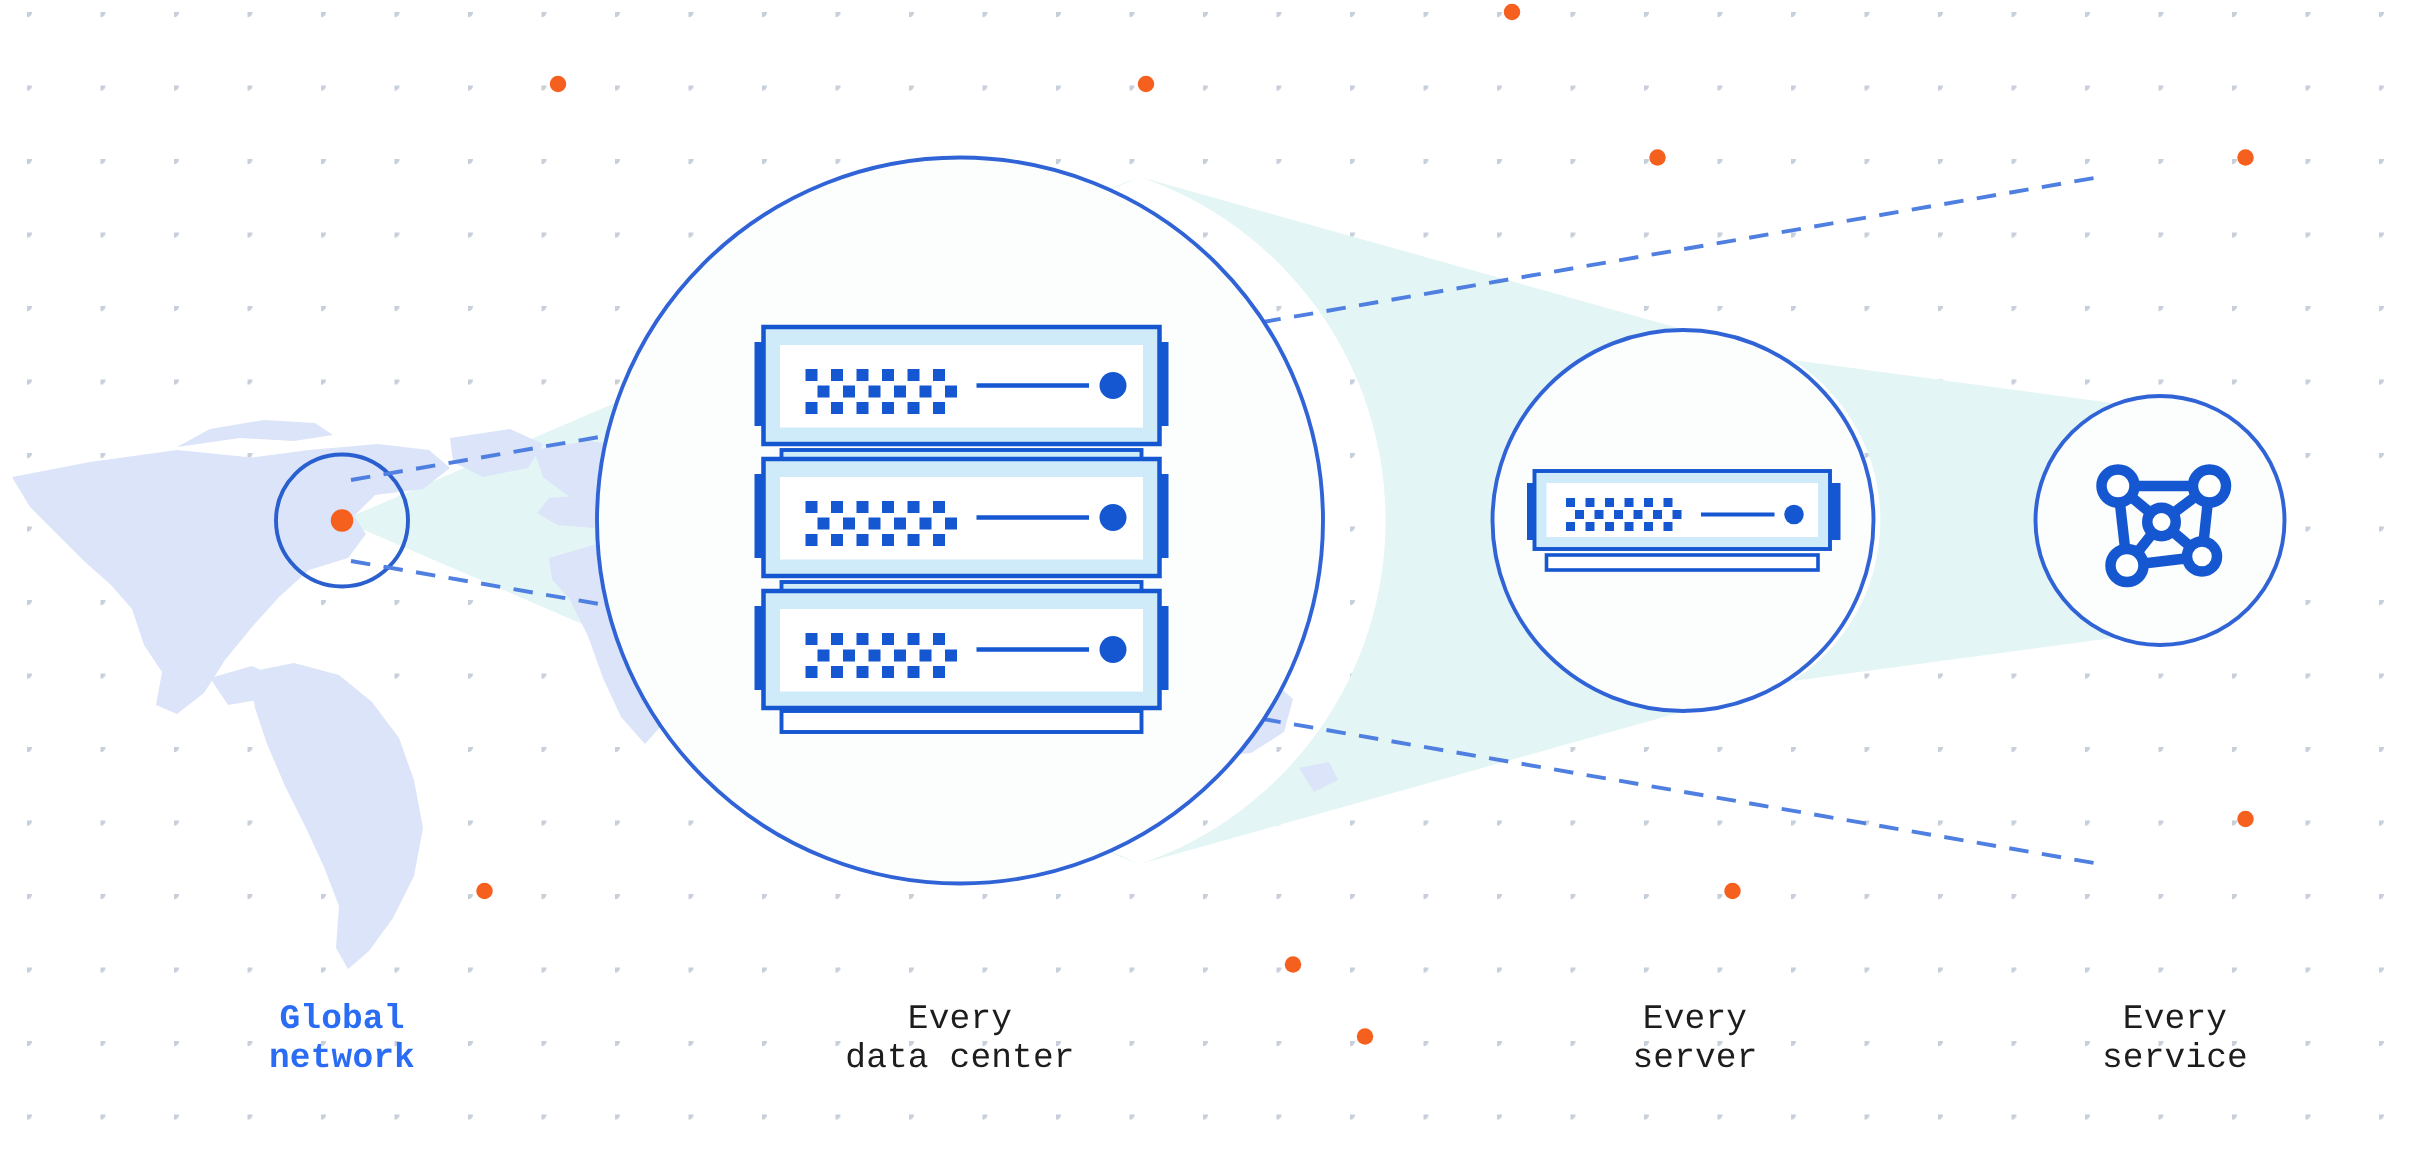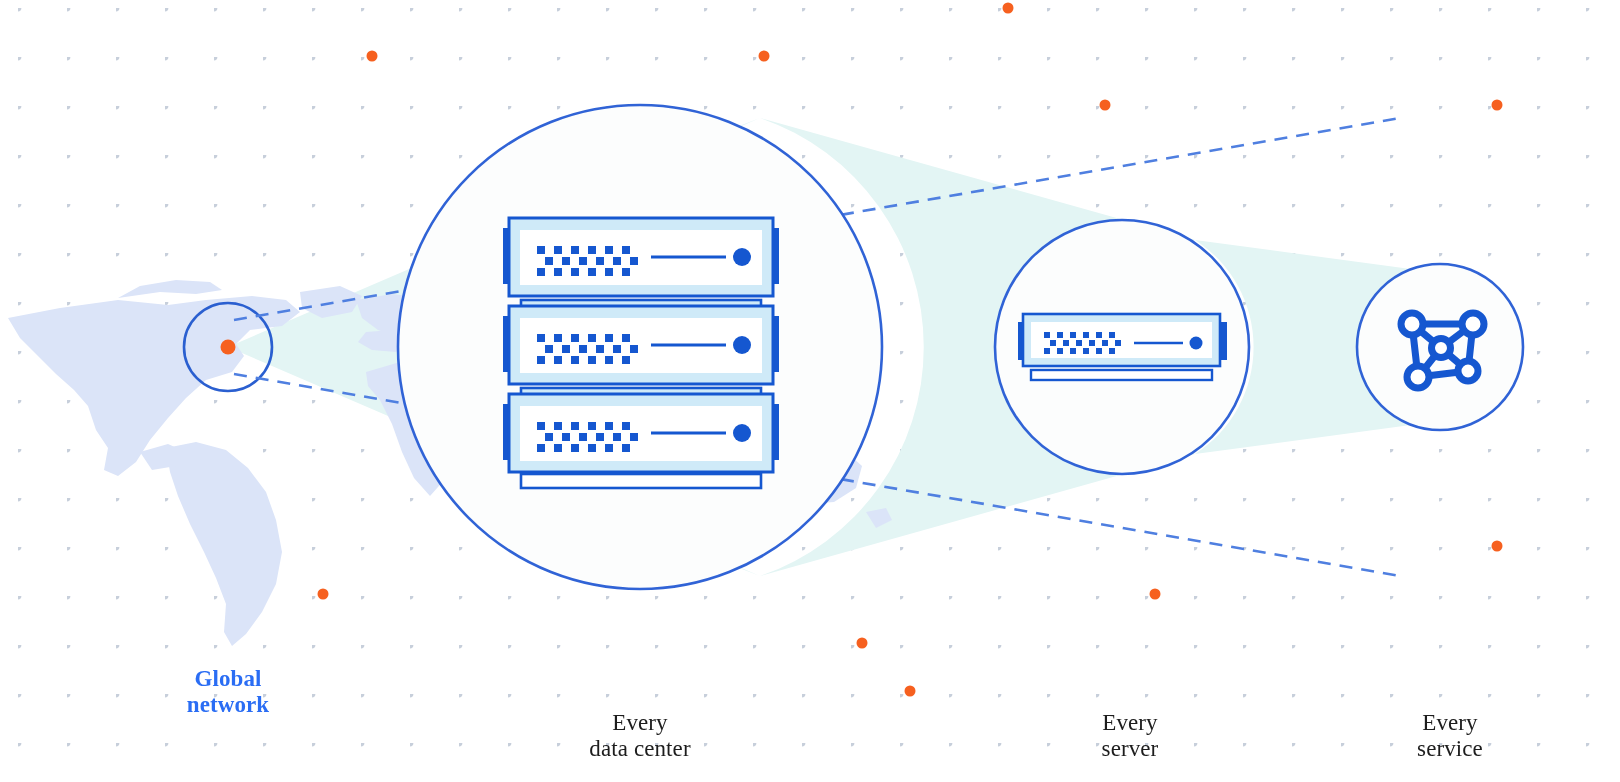--- a/index.html
+++ b/index.html
@@ -24,23 +24,23 @@
     display:block;
   }
   .label{
     position:absolute;
     text-align:center;
     font-size:23px;
     line-height:26px;
     font-weight:700;
     letter-spacing:.1px;
     white-space:pre-line;
-    font-family:Liberation Serif, serif;
+    font-family:Liberation Mono, monospace;
   }
-  .label.dark{color:#1d1d1d;font-weight:400;margin-top:44px;}
+  .label.dark{color:#1d1d1d;font-weight:400;}
   .label.accent{color:#2a6df4;font-weight:700;}
   #label-global{left:128px;top:666px;width:200px;}
   #label-datacenter{left:540px;top:666px;width:200px;}
   #label-server{left:1030px;top:666px;width:200px;}
   #label-service{left:1350px;top:666px;width:200px;}
 </style>
 </head>
 <body>
 
 <div id="stage">

